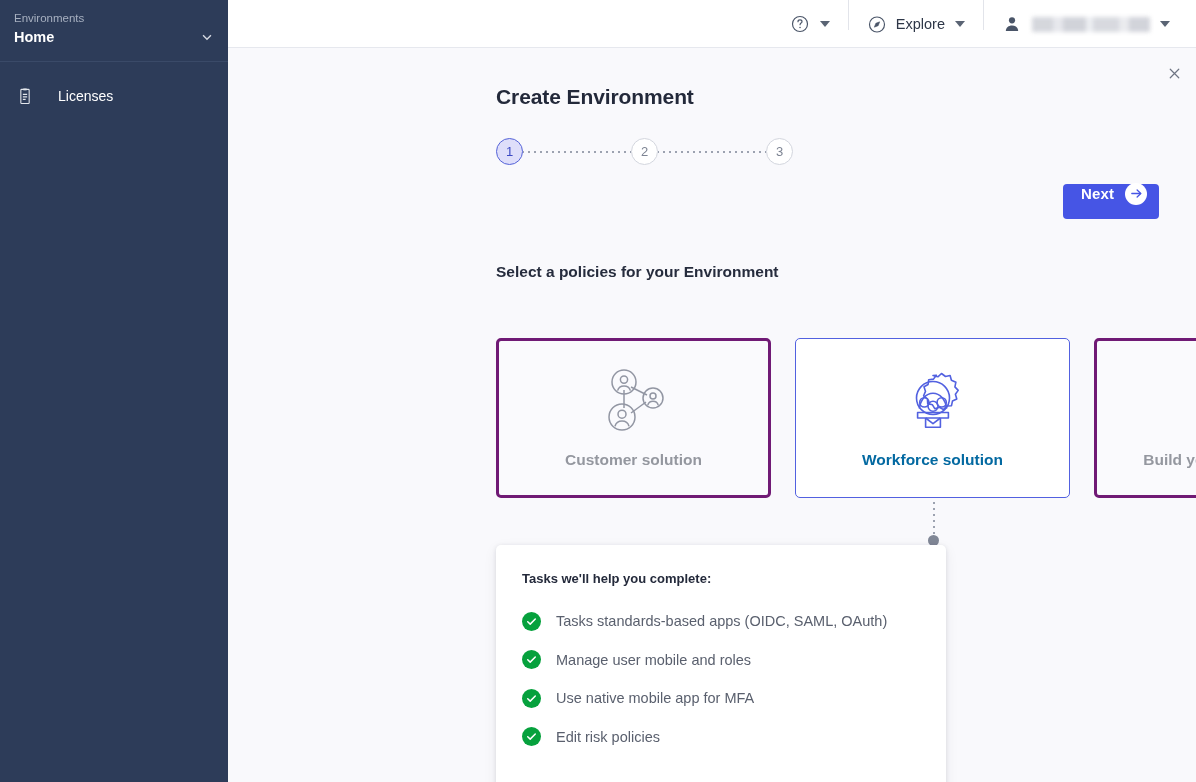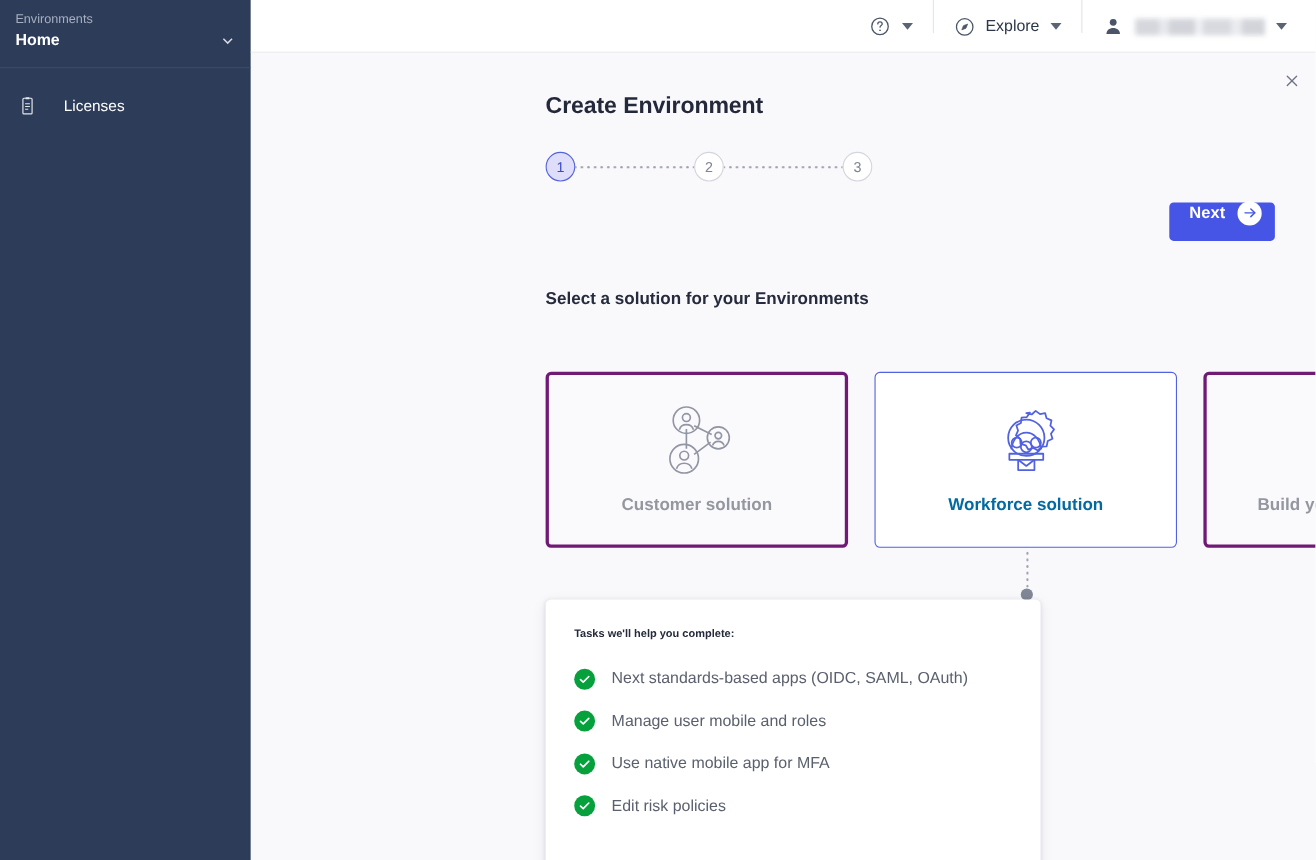--- a/index.html
+++ b/index.html
@@ -344,21 +344,21 @@
     left: 268px;
     top: 497px;
     width: 450px;
     height: 268px;
     background: #ffffff;
     border-radius: 5px;
     box-shadow: 0 1px 4px rgba(40,44,60,.13), 0 4px 14px rgba(40,44,60,.07);
     padding: 26px 26px 0 26px;
   }
   .tasks-heading {
-    font-size: 10px;
+    font-size: 13px;
     font-weight: 700;
     color: #242A3B;
     margin-bottom: 16px;
   }
   .task-row {
     display: flex;
     align-items: center;
     height: 38.5px;
   }
   .check-icon {
@@ -472,21 +472,21 @@
       <div class="next-btn">
         <span class="next-btn-label">Next</span>
         <span class="next-btn-arrow">
           <svg viewBox="0 0 24 24" width="15" height="15" fill="none" stroke="currentColor" stroke-width="2.1" stroke-linecap="round" stroke-linejoin="round">
             <path d="M4.5 12h14"></path>
             <path d="M13 6.5 L18.8 12 L13 17.5"></path>
           </svg>
         </span>
       </div>
 
-      <h2 class="section-title">Select a solution for your Environments</h2>
+      <h2 class="section-title">Select a policies for your Environment</h2>
 
       <div class="cards">
 
         <div class="card">
           <span class="card-icon">
             <svg viewBox="0 0 72 70" width="74" height="70" fill="none" stroke="currentColor" stroke-width="1.5">
               <line x1="26" y1="22" x2="26" y2="40"></line>
               <line x1="33" y1="19" x2="49" y2="27"></line>
               <line x1="33" y1="45" x2="48" y2="34"></line>
               <circle cx="26" cy="14" r="12"></circle>
@@ -545,21 +545,21 @@
       <section class="tasks-panel">
         <div class="tasks-heading">Tasks we'll help you complete:</div>
 
 
         <div class="task-row">
           <span class="check-icon">
             <svg viewBox="0 0 20 20" width="13" height="13" fill="none" stroke="#ffffff" stroke-width="2.3" stroke-linecap="round" stroke-linejoin="round">
                 <path d="M4.2 10.4 L8 14 L15.8 6.2"></path>
               </svg>
           </span>
-          <span class="task-text">Next standards-based apps (OIDC, SAML, OAuth)</span>
+          <span class="task-text">Tasks standards-based apps (OIDC, SAML, OAuth)</span>
         </div>
 
         <div class="task-row">
           <span class="check-icon">
             <svg viewBox="0 0 20 20" width="13" height="13" fill="none" stroke="#ffffff" stroke-width="2.3" stroke-linecap="round" stroke-linejoin="round">
                 <path d="M4.2 10.4 L8 14 L15.8 6.2"></path>
               </svg>
           </span>
           <span class="task-text">Manage user mobile and roles</span>
         </div>

